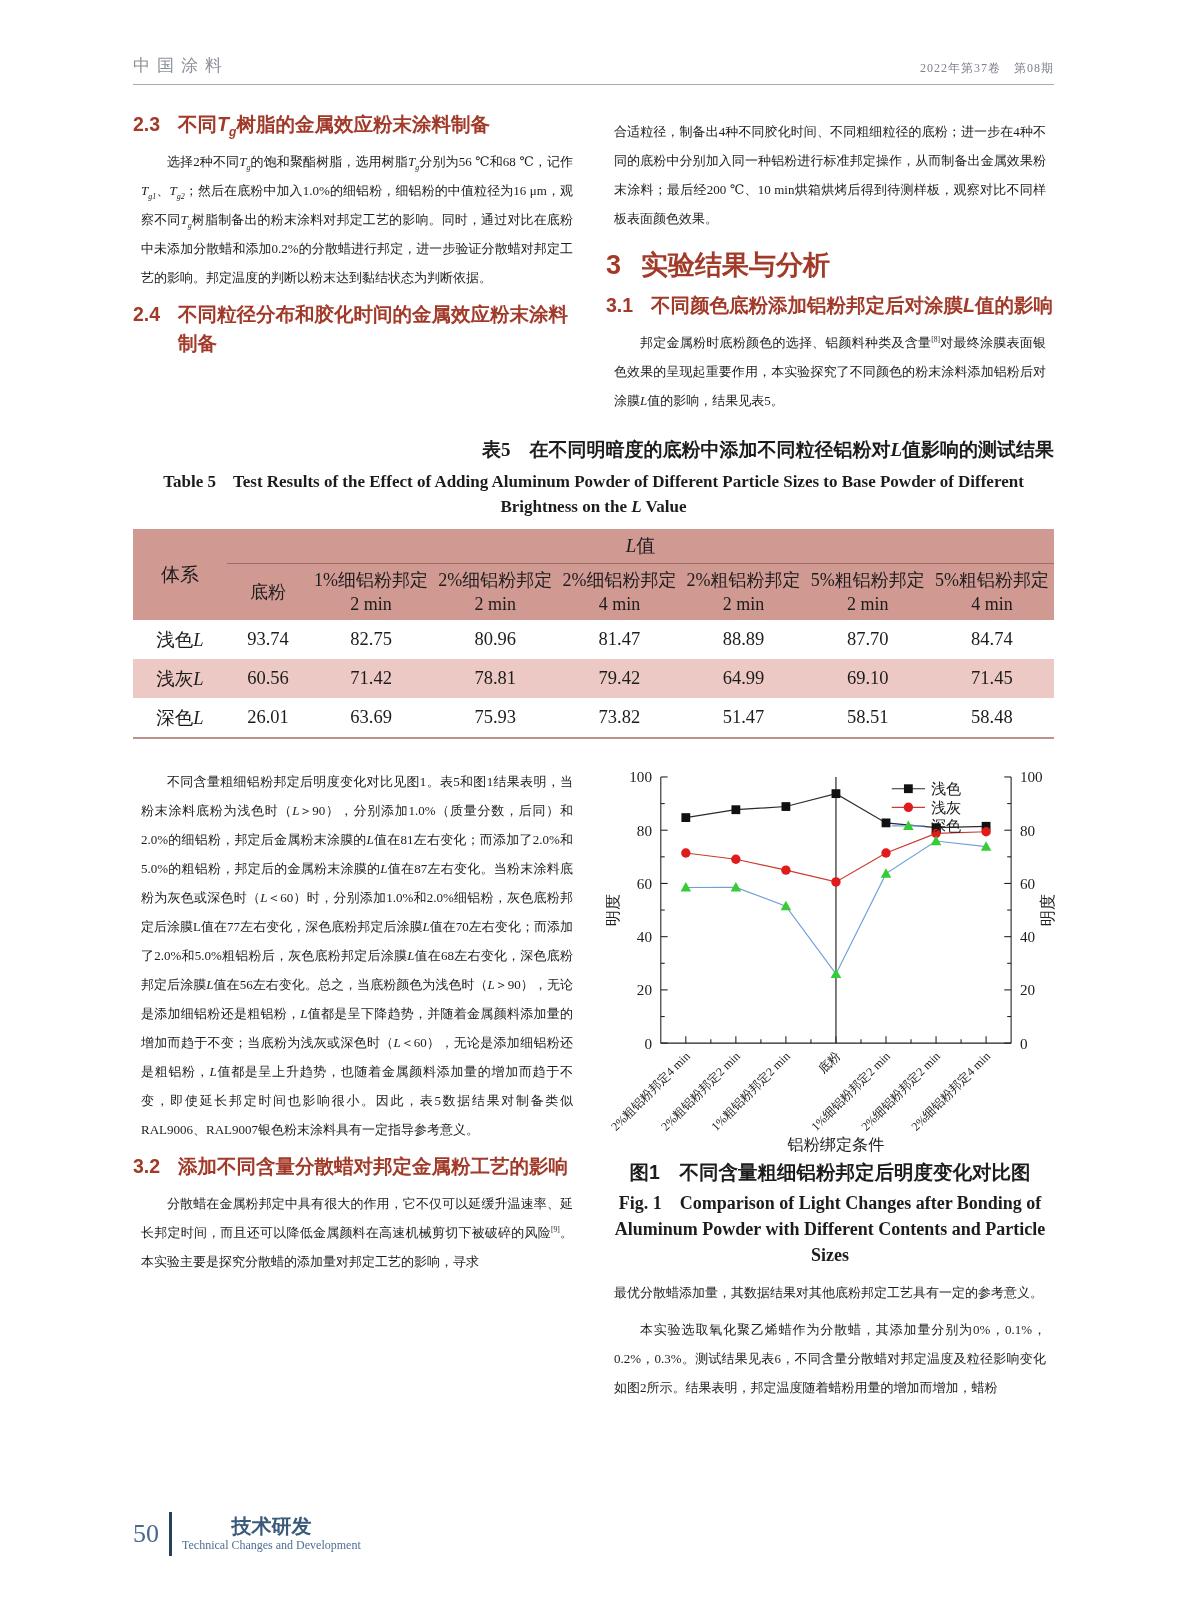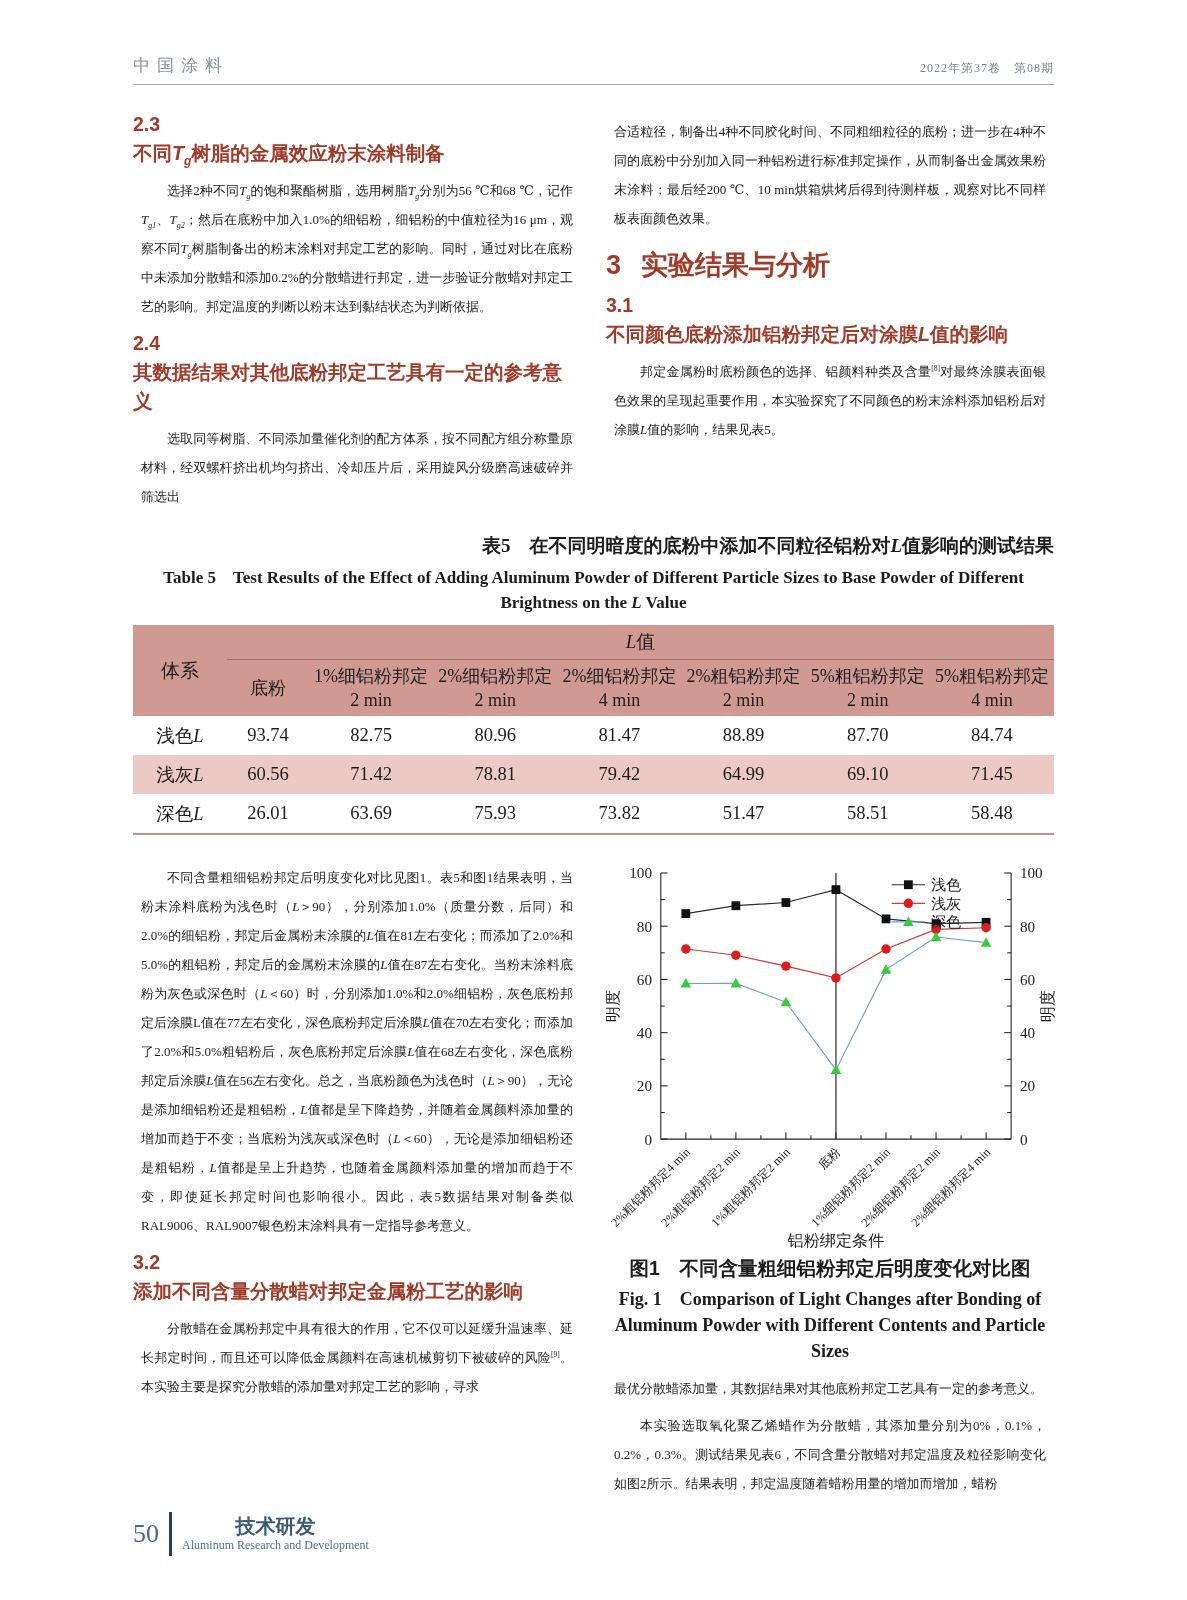--- a/index.html
+++ b/index.html
@@ -18,21 +18,21 @@
   .row2{margin-top:20px;}
   
   .para{margin:8px;font-size:13px;line-height:29px;text-align:justify;}
   .indent{text-indent:2em;}
   .sup{font-size:0.58em;vertical-align:super;line-height:0;}
   .sub{font-size:0.62em;vertical-align:sub;line-height:0;font-style:italic;}
   .it{font-style:italic;}
   
   .subhead{display:flex;color:#a23a29;font-weight:bold;
            font-family:"Liberation Sans","DejaVu Sans",sans-serif;
-           font-size:19.5px;line-height:29px;margin:1px 0;flex-direction:column;}
+           font-size:19.5px;line-height:29px;margin:1px 0;}
   .subhead .num{flex:none;margin-right:18px;}
   .h3big{display:flex;color:#a23a29;font-weight:bold;
          font-family:"Liberation Sans","DejaVu Sans",sans-serif;
          font-size:27px;line-height:34px;margin:15px 0 9px 0;}
   .h3big .num{flex:none;margin-right:20px;}
   
   .tblock{margin-top:14px;}
   .t-cn{font-family:Liberation Serif, serif;font-weight:bold;
         font-size:19px;text-align:right;margin:0 0 6px 0;}
   .t-en{font-weight:bold;font-size:17px;line-height:25px;text-align:center;margin:0 0 10px 0;}
@@ -75,23 +75,22 @@
 
     <div class="cols row1">
       <div class="col">
         <div class="subhead">
           <span class="num">2.3</span>
           <span class="title"><span>不同</span><span class="it">T</span><span class="sub">g</span><span>树脂的金属效应粉末涂料制备</span></span>
         </div>
         <p class="para indent"><span>选择2种不同</span><span class="it">T</span><span class="sub">g</span><span>的饱和聚酯树脂，选用树脂</span><span class="it">T</span><span class="sub">g</span><span>分别为56 ℃和68 ℃，记作</span><span class="it">T</span><span class="sub">g1</span><span>、</span><span class="it">T</span><span class="sub">g2</span><span>；然后在底粉中加入1.0%的细铝粉，细铝粉的中值粒径为16 μm，观察不同</span><span class="it">T</span><span class="sub">g</span><span>树脂制备出的粉末涂料对邦定工艺的影响。同时，通过对比在底粉中未添加分散蜡和添加0.2%的分散蜡进行邦定，进一步验证分散蜡对邦定工艺的影响。邦定温度的判断以粉末达到黏结状态为判断依据。</span></p>
         <div class="subhead">
           <span class="num">2.4</span>
-          <span class="title">其数据结果对其他底粉邦定工艺具有一定的参考意义</span>
-        </div>
-        <p class="para indent">选取同等树脂、不同添加量催化剂的配方体系，按不同配方组分称量原材料，经双螺杆挤出机均匀挤出、冷却压片后，采用旋风分级磨高速破碎并筛选出</p>
+          <span class="title">不同粒径分布和胶化时间的金属效应粉末涂料制备</span>
+        </div>
       </div>
 
       <div class="col">
         <p class="para">合适粒径，制备出4种不同胶化时间、不同粗细粒径的底粉；进一步在4种不同的底粉中分别加入同一种铝粉进行标准邦定操作，从而制备出金属效果粉末涂料；最后经200 ℃、10 min烘箱烘烤后得到待测样板，观察对比不同样板表面颜色效果。</p>
         <div class="h3big">
           <span class="num">3</span>
           <span class="title">实验结果与分析</span>
         </div>
         <div class="subhead">
           <span class="num">3.1</span>
@@ -288,16 +287,16 @@
       </div>
     </div>
 
   </div>
 
   <div class="pgfoot">
     <span class="pgnum">50</span>
     <span class="fbar"></span>
     <span>
       <div class="fcn">技术研发</div>
-      <div class="fen">Aluminum Research and Development</div>
+      <div class="fen">Technical Changes and Development</div>
     </span>
   </div>
 </div>
 
 </body></html>

